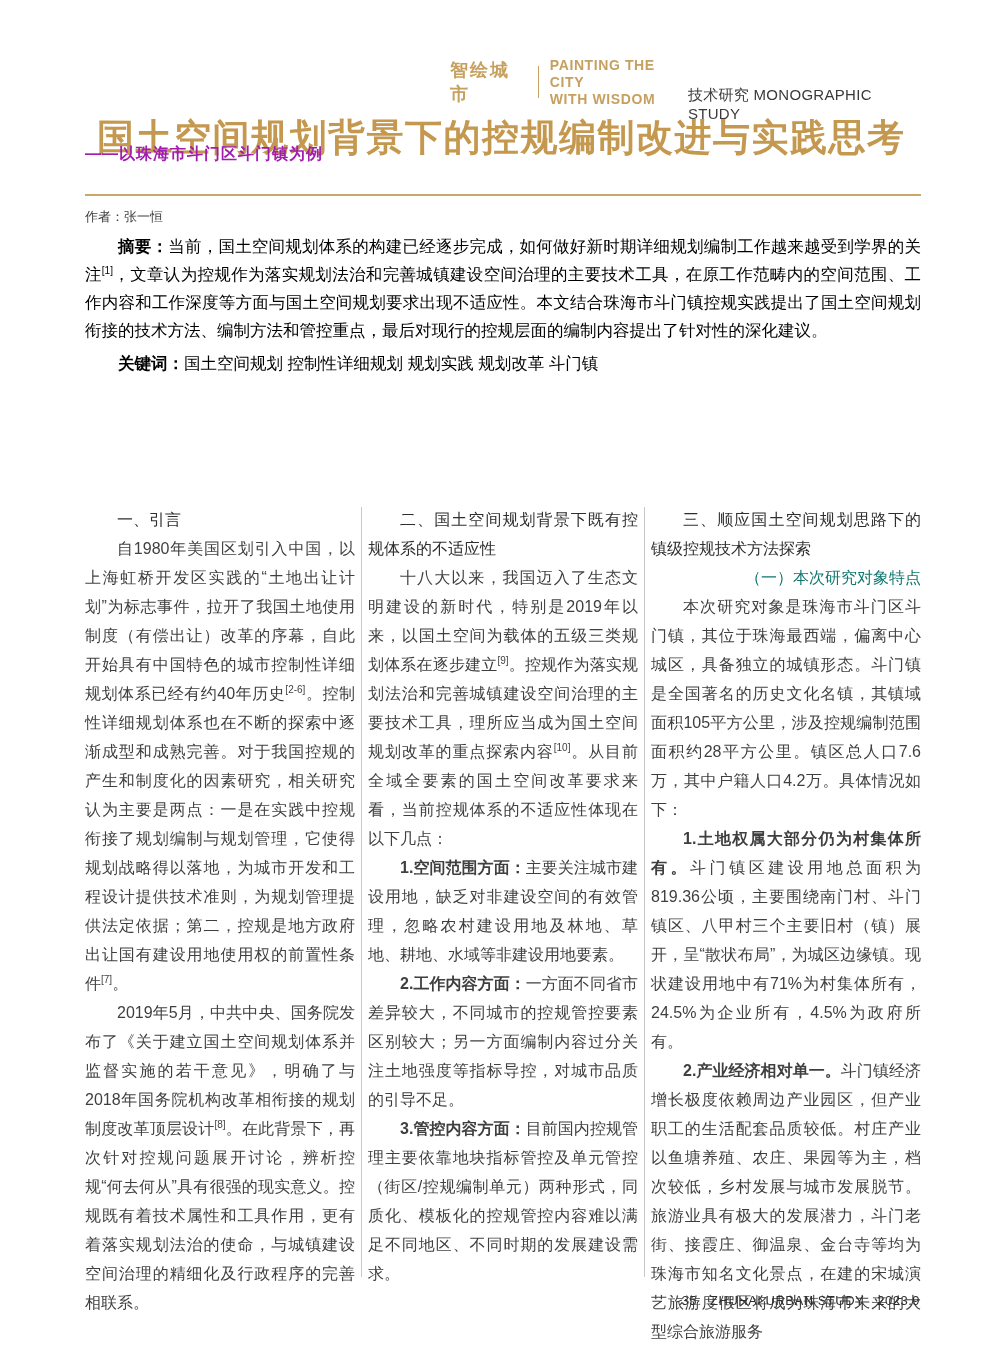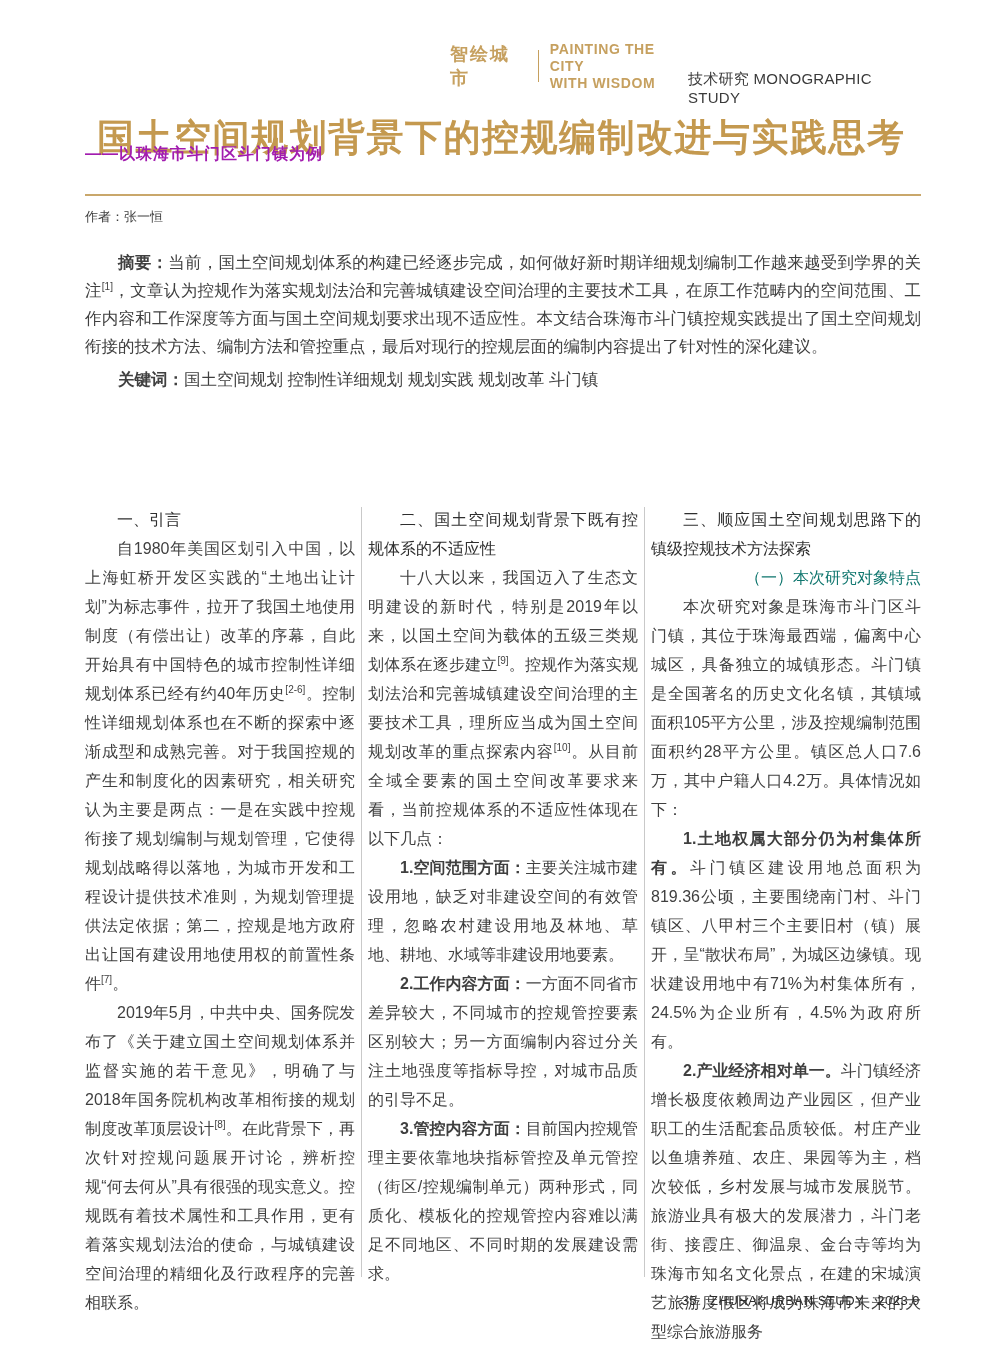--- a/index.html
+++ b/index.html
@@ -8,21 +8,21 @@
     width: 1006px;
     height: 1365px;
     background: #ffffff;
     font-family: "Liberation Sans", sans-serif;
     overflow: hidden;
   }
 
   
   .header {
     position: absolute;
-    top: 26px; left: 450px; right: 86px;
+    top: 42px; left: 450px; right: 86px;
     display: flex;
     justify-content: space-between;
     align-items: center;
   }
   .brand { display: flex; align-items: center; }
   .brand-cn {
     font-size: 18px; font-weight: bold; color: #c6a05f; letter-spacing: 2px;
   }
   .brand-divider {
     width: 1px; height: 32px; background: #c6a05f; margin: 0 11px;
@@ -49,22 +49,22 @@
     position: absolute; top: 194px; left: 85px; width: 836px; height: 2px;
     background: #c9a76b;
   }
   .author {
     position: absolute; top: 208px; left: 85px;
     font-size: 13px; color: #3f3f3f;
   }
 
   
   .abstract {
-    position: absolute; top: 248px; left: 85px; width: 836px;
-    color: #404040;
+    position: absolute; top: 232px; left: 85px; width: 836px;
+    color: #000000;
   }
   .abs-p {
     margin: 0;
     font-size: 16.5px; line-height: 28px;
     text-indent: 2em; text-align: justify;
   }
   .kw { margin-top: 5px; }
   .lead-b { font-weight: bold; }
   sup { font-size: 10px; line-height: 0; }
 

